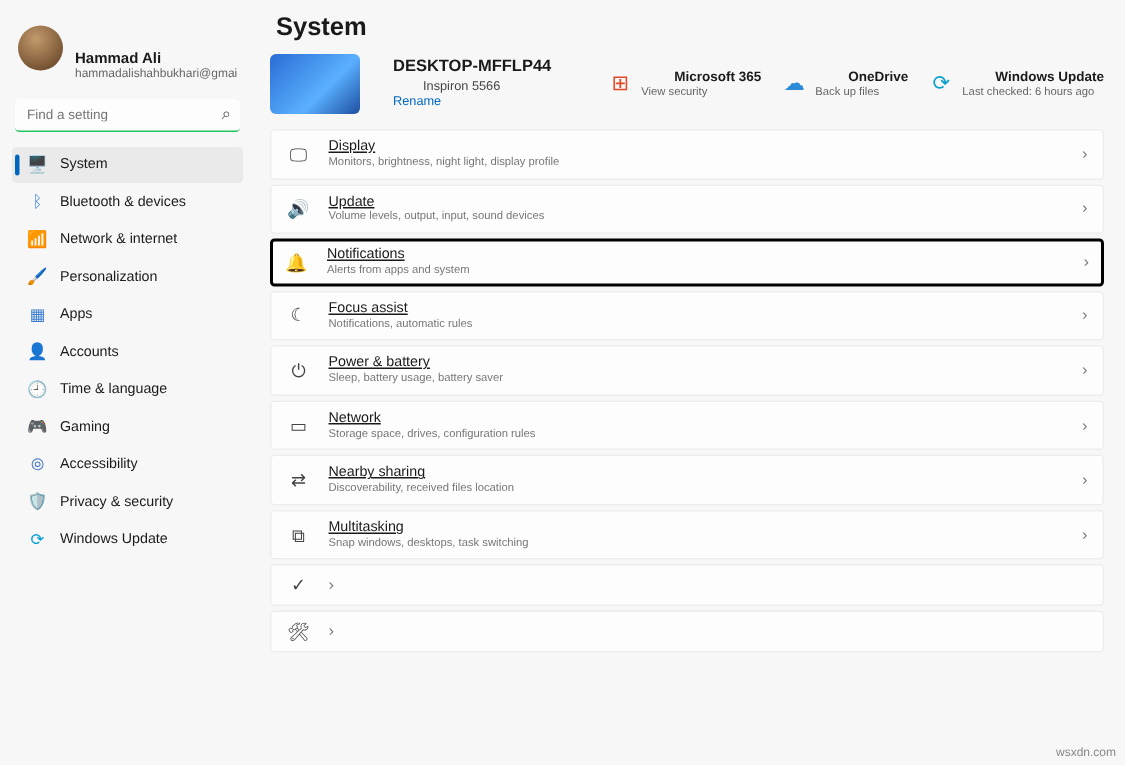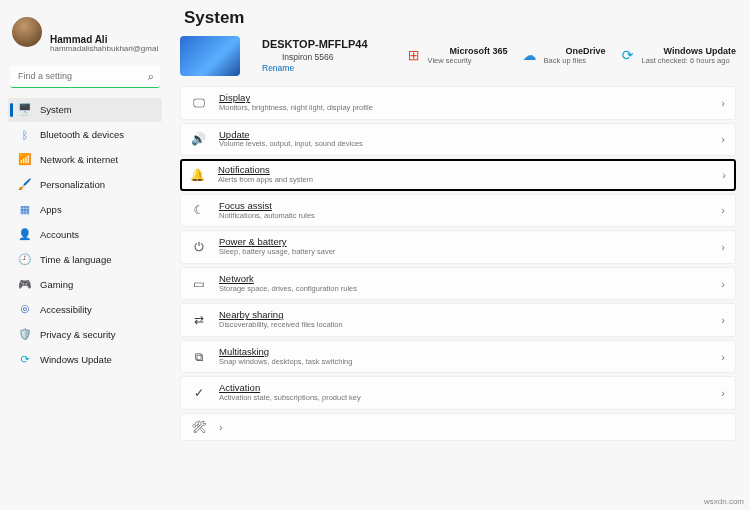--- a/index.html
+++ b/index.html
@@ -199,24 +199,20 @@
       <div class="row">
         <span class="row-icon">⧉</span>
         <div class="row-text">
           <div class="row-title">Multitasking</div>
           <div class="row-sub">Snap windows, desktops, task switching</div>
         </div>
         <span class="chev">›</span>
       </div>
       <div class="row">
         <span class="row-icon">✓</span>
-        <div class="row-text">
-          <div class="row-title">Activation</div>
-          <div class="row-sub">Activation state, subscriptions, product key</div>
-        </div>
         <span class="chev">›</span>
       </div>
       <div class="row">
         <span class="row-icon">🛠</span>
         <span class="chev">›</span>
       </div>
     </div>
 </main>
 
 <div class="watermark">wsxdn.com</div>

